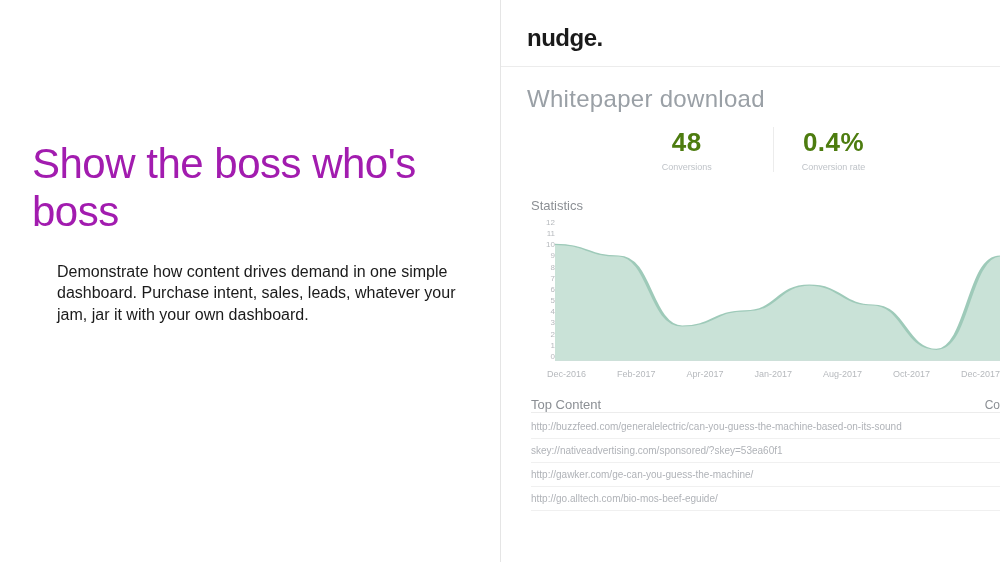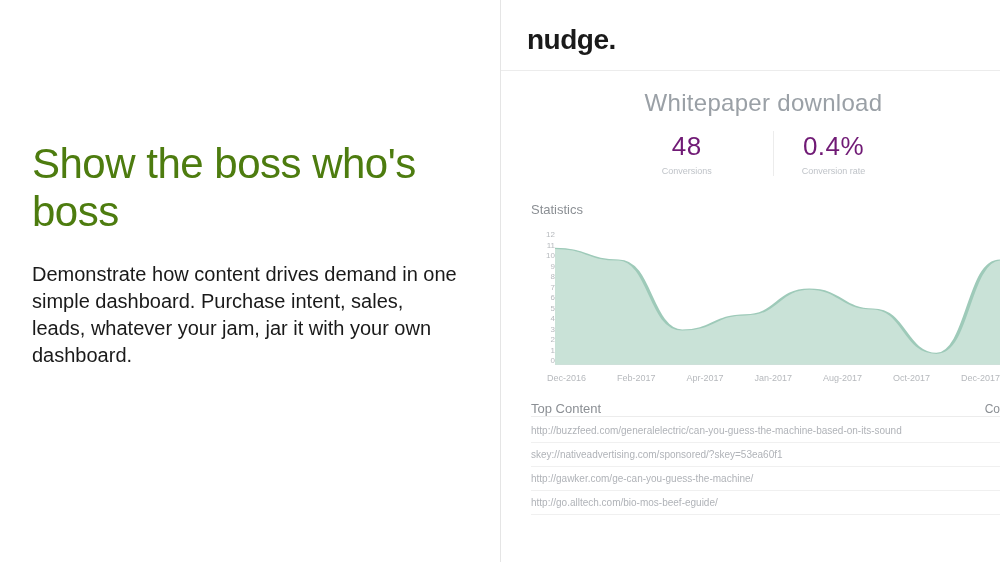--- a/index.html
+++ b/index.html
@@ -12,55 +12,56 @@
       overflow: hidden;
     }
     .left-panel {
       width: 500px;
       padding: 140px 40px 0 32px;
     }
     .headline {
       font-size: 42px;
       font-weight: 400;
       line-height: 1.15;
-      color: #4d7c0f;
+      color: #a21caf;
       letter-spacing: -0.5px;
       margin-bottom: 24px;
     }
     .body-text {
-      font-size: 20px;
+      font-size: 16px;
       font-weight: 400;
       line-height: 1.35;
       color: #1a1a1a;
+      margin-left: 25px;
     }
     .right-panel {
       flex: 1;
       border-left: 1px solid #e5e5e5;
       padding: 24px 0 0 26px;
       display: flex;
       flex-direction: column;
       overflow: hidden;
     }
     .brand {
-      font-size: 28px;
+      font-size: 24px;
       font-weight: 600;
       color: #1a1a1a;
       letter-spacing: -0.5px;
       padding-bottom: 14px;
       margin-bottom: 0;
     }
     .brand::after {
       content: ".";
     }
     .rule {
       border-top: 1px solid #ececec;
       margin-left: -26px;
     }
     .dash-title {
-      text-align: center;
+      text-align: left;
       font-size: 24px;
       font-weight: 300;
       color: #9aa0a6;
       margin: 18px 0 14px;
       letter-spacing: 0.3px;
     }
     .stats-row {
       display: flex;
       justify-content: center;
       margin-bottom: 26px;
@@ -68,22 +69,22 @@
     .stat {
       text-align: center;
       padding: 0 28px;
     }
     .stat + .stat {
       border-left: 1px solid #ececec;
       margin-left: 33px;
     }
     .stat-value {
       font-size: 26px;
-      font-weight: 400;
-      color: #701a75;
+      font-weight: 700;
+      color: #4d7c0f;
       letter-spacing: 0.5px;
     }
     .stat-label {
       font-size: 9px;
       color: #bfc3c8;
       margin-top: 4px;
     }
     .section-label {
       font-size: 13px;
       color: #8b8f94;
@@ -100,21 +101,21 @@
       left: 28px;
       right: 0;
       top: 2px;
       bottom: 18px;
       width: calc(100% - 28px);
       height: 140px;
     }
     .y-axis {
       position: absolute;
       left: 10px;
-      top: 8px;
+      top: 0;
       bottom: 18px;
       width: 18px;
       display: flex;
       flex-direction: column;
       justify-content: space-between;
     }
     .y-tick {
       font-size: 8px;
       color: #b6b9bd;
       text-align: right;

